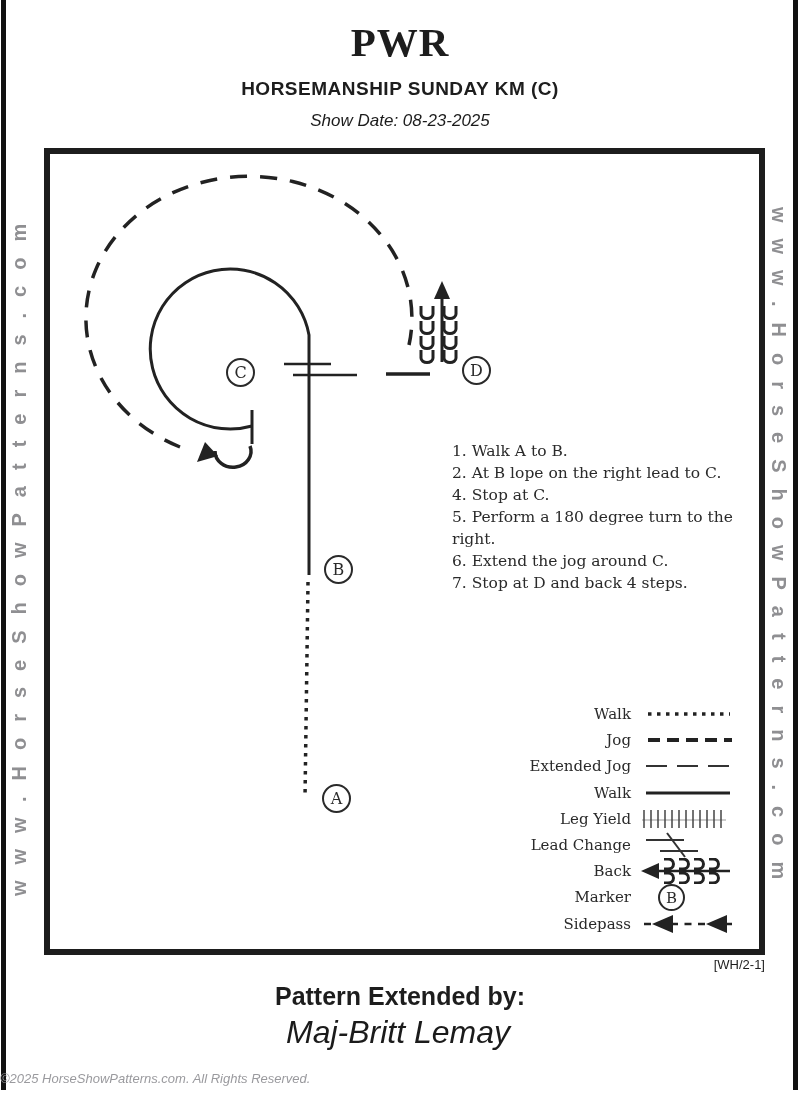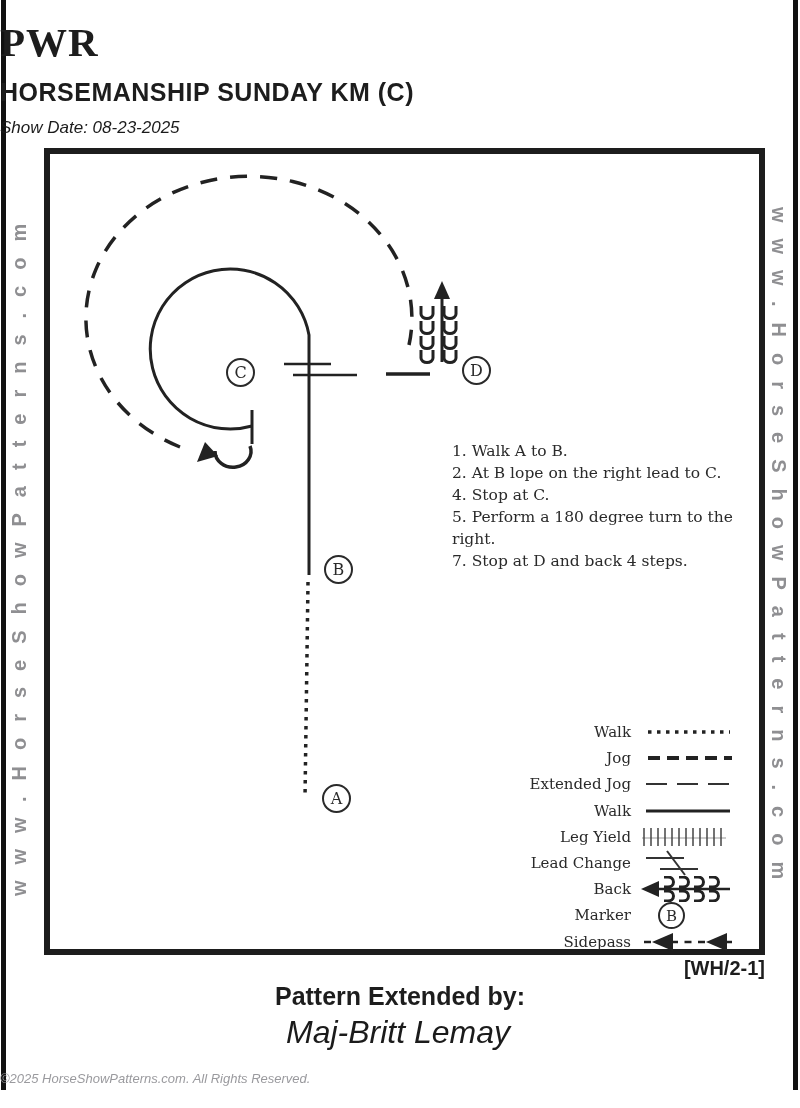--- a/index.html
+++ b/index.html
@@ -5,24 +5,24 @@
   html,body{margin:0;padding:0;}
   body{
     width:800px;height:1108px;position:relative;background:#ffffff;
     font-family:"Liberation Sans",sans-serif;color:#1d1d1d;overflow:hidden;
   }
   .edge-bar{position:absolute;top:0;width:5px;height:1090px;background:#111;}
   .edge-bar.left{left:1px;}
   .edge-bar.right{right:2px;}
 
   
-  .header{position:absolute;left:0;top:0;width:800px;text-align:left;}
+  .header{position:absolute;left:0;top:0;width:800px;text-align:center;}
   .title{margin-top:18px;font-family:"Liberation Serif",serif;font-weight:bold;
          font-size:41px;letter-spacing:1px;}
-  .subtitle{margin-top:12px;font-weight:bold;font-size:25px;letter-spacing:.5px;}
+  .subtitle{margin-top:12px;font-weight:bold;font-size:19px;letter-spacing:.5px;}
   .show-date{margin-top:11px;font-style:italic;font-size:17px;color:#1b1b1b;}
 
   
   .wm{position:absolute;top:148px;height:807px;color:#8f8f92;font-weight:bold;
       font-size:20px;letter-spacing:16px;writing-mode:vertical-rl;
       text-align:center;white-space:nowrap;user-select:none;}
   .wm.left{left:8px;transform:rotate(180deg);}
   .wm.right{right:10px;}
 
   
@@ -33,32 +33,32 @@
   .marker{position:absolute;width:25px;height:25px;border:2px solid #2a2a2a;
           border-radius:50%;background:#fff;display:flex;align-items:center;
           justify-content:center;font-family:"DejaVu Serif",serif;font-size:16px;
           color:#2a2a2a;z-index:3;}
 
   .instructions{position:absolute;left:432px;top:440px;width:300px;
                 font-family:"DejaVu Serif",serif;font-size:15.5px;
                 line-height:22px;color:#2a2a2a;margin-left:20px;}
 
   
-  .legend{position:absolute;left:498px;top:701px;width:248px;margin-top:18px;}
+  .legend{position:absolute;left:498px;top:701px;width:248px;}
   .legend-row{display:flex;align-items:center;height:26.2px;}
   .legend-label{width:142px;text-align:right;font-family:"DejaVu Serif",serif;
                 font-size:15px;color:#2a2a2a;padding-right:9px;box-sizing:border-box;}
   .legend-glyph{width:97px;height:26px;position:relative;}
   .legend-marker-circle{width:23px;height:23px;border:2px solid #2a2a2a;border-radius:50%;
                         background:#fff;display:flex;align-items:center;justify-content:center;
                         font-family:"DejaVu Serif",serif;font-size:15px;color:#2a2a2a;
                         margin-left:18px;}
 
   
-  .pattern-code{position:absolute;right:35px;top:957px;font-weight:bold;font-size:20px;margin-left:45px;}
+  .pattern-code{position:absolute;right:35px;top:957px;font-weight:normal;font-size:13px;margin-left:45px;}
   .provided-by{position:absolute;left:0;top:982px;width:800px;text-align:center;
                font-weight:bold;font-size:25px;}
   .provider-name{position:absolute;left:0;top:1014px;width:796px;text-align:center;
                  font-style:italic;font-size:32px;color:#1b1b1b;}
   .copyright{position:absolute;left:0;top:1071px;width:800px;text-align:left;
              font-style:italic;font-size:13px;color:#9a9a9e;}
 </style>
 </head>
 <body>
 
@@ -126,20 +126,21 @@
 </div>
 <div class="marker" style="left:462px;top:356px;">
   <span>D</span>
 </div>
 
 <div class="instructions">
   <div>1. Walk A to B.</div>
   <div>2. At B lope on the right lead to C.</div>
   <div>4. Stop at C.</div>
   <div>5. Perform a 180 degree turn to the right.</div>
+  <div>6. Extend the jog around C.</div>
   <div>7. Stop at D and back 4 steps.</div>
 </div>
 
 <div class="legend">
 
   <div class="legend-row">
     <div class="legend-label">Walk</div>
     <div class="legend-glyph">
       <svg width="97" height="26">
           <path d="M8 13 H 90" stroke="#222" stroke-width="3.5" stroke-dasharray="3.5 5.5" fill="none"></path>

